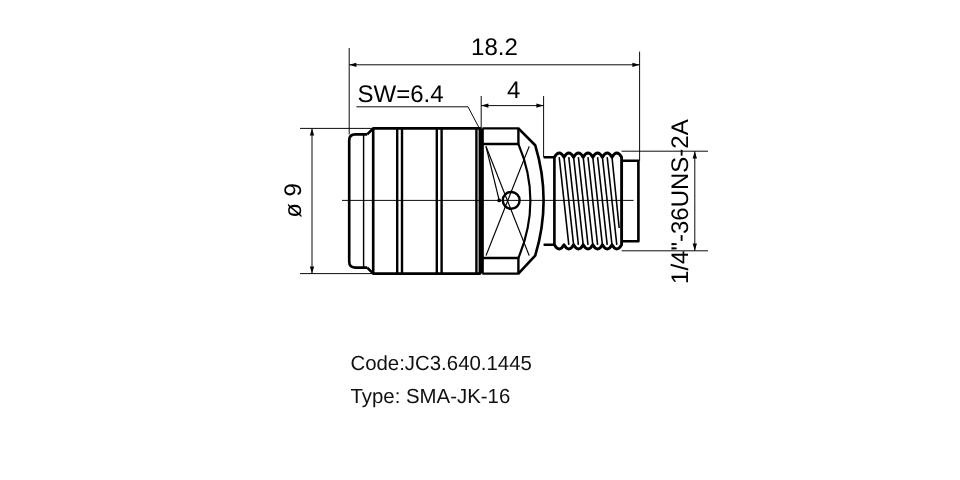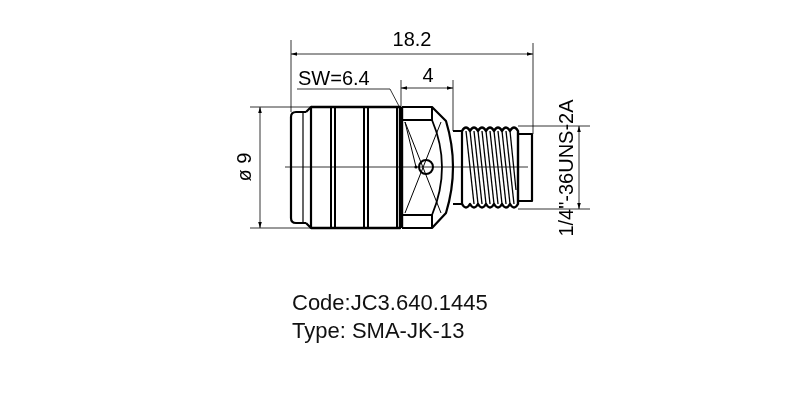--- a/index.html
+++ b/index.html
@@ -1,19 +1,19 @@
 <!DOCTYPE html>
 <html><head>
   <meta charset="utf-8">
   <style>
     html, body { margin: 0; padding: 0; background: #ffffff; }
     body { width: 800px; height: 400px; position: relative; overflow: hidden; }
     #drawing { position: absolute; left: 0; top: 0; width: 800px; height: 400px; }
     .dim-text { font-family: "Liberation Sans", sans-serif; font-size: 20px; fill: #000; }
-    .caption { position: absolute; left: 292px; font-family: "Liberation Sans", sans-serif; font-size: 22px; color: #111; line-height: 26px; white-space: nowrap; }
+    .caption { position: absolute; left: 292px; font-family: "Liberation Sans", sans-serif; font-size: 17px; color: #111; line-height: 26px; white-space: nowrap; }
     #caption-code { top: 290px; }
     #caption-type { top: 318px; }
   </style>
 </head>
 <body>
 
 <svg id="drawing" viewBox="0 0 800 400" xmlns="http://www.w3.org/2000/svg">
   <defs>
     <marker id="arr" viewBox="0 0 10 10" refX="10" refY="5" markerWidth="10" markerHeight="6" orient="auto-start-reverse" markerUnits="userSpaceOnUse">
       <path d="M0,2 L10,5 L0,8 z" fill="#000"></path>
@@ -109,13 +109,13 @@
 
   <g>
     <line x1="518" y1="126" x2="590" y2="126" stroke="#000" stroke-width="0.8"></line>
     <line x1="518" y1="209" x2="590" y2="209" stroke="#000" stroke-width="0.8"></line>
     <line x1="579" y1="126" x2="579" y2="209" stroke="#000" stroke-width="0.8" marker-start="url(#arr)" marker-end="url(#arr)"></line>
     <text class="dim-text" transform="translate(573,168) rotate(-90)" text-anchor="middle">1/4"-36UNS-2A</text>
   </g>
 </svg>
 
 <div class="caption" id="caption-code">Code:JC3.640.1445</div>
-<div class="caption" id="caption-type">Type: SMA-JK-13</div>
+<div class="caption" id="caption-type">Type: SMA-JK-16</div>
 
 </body></html>

